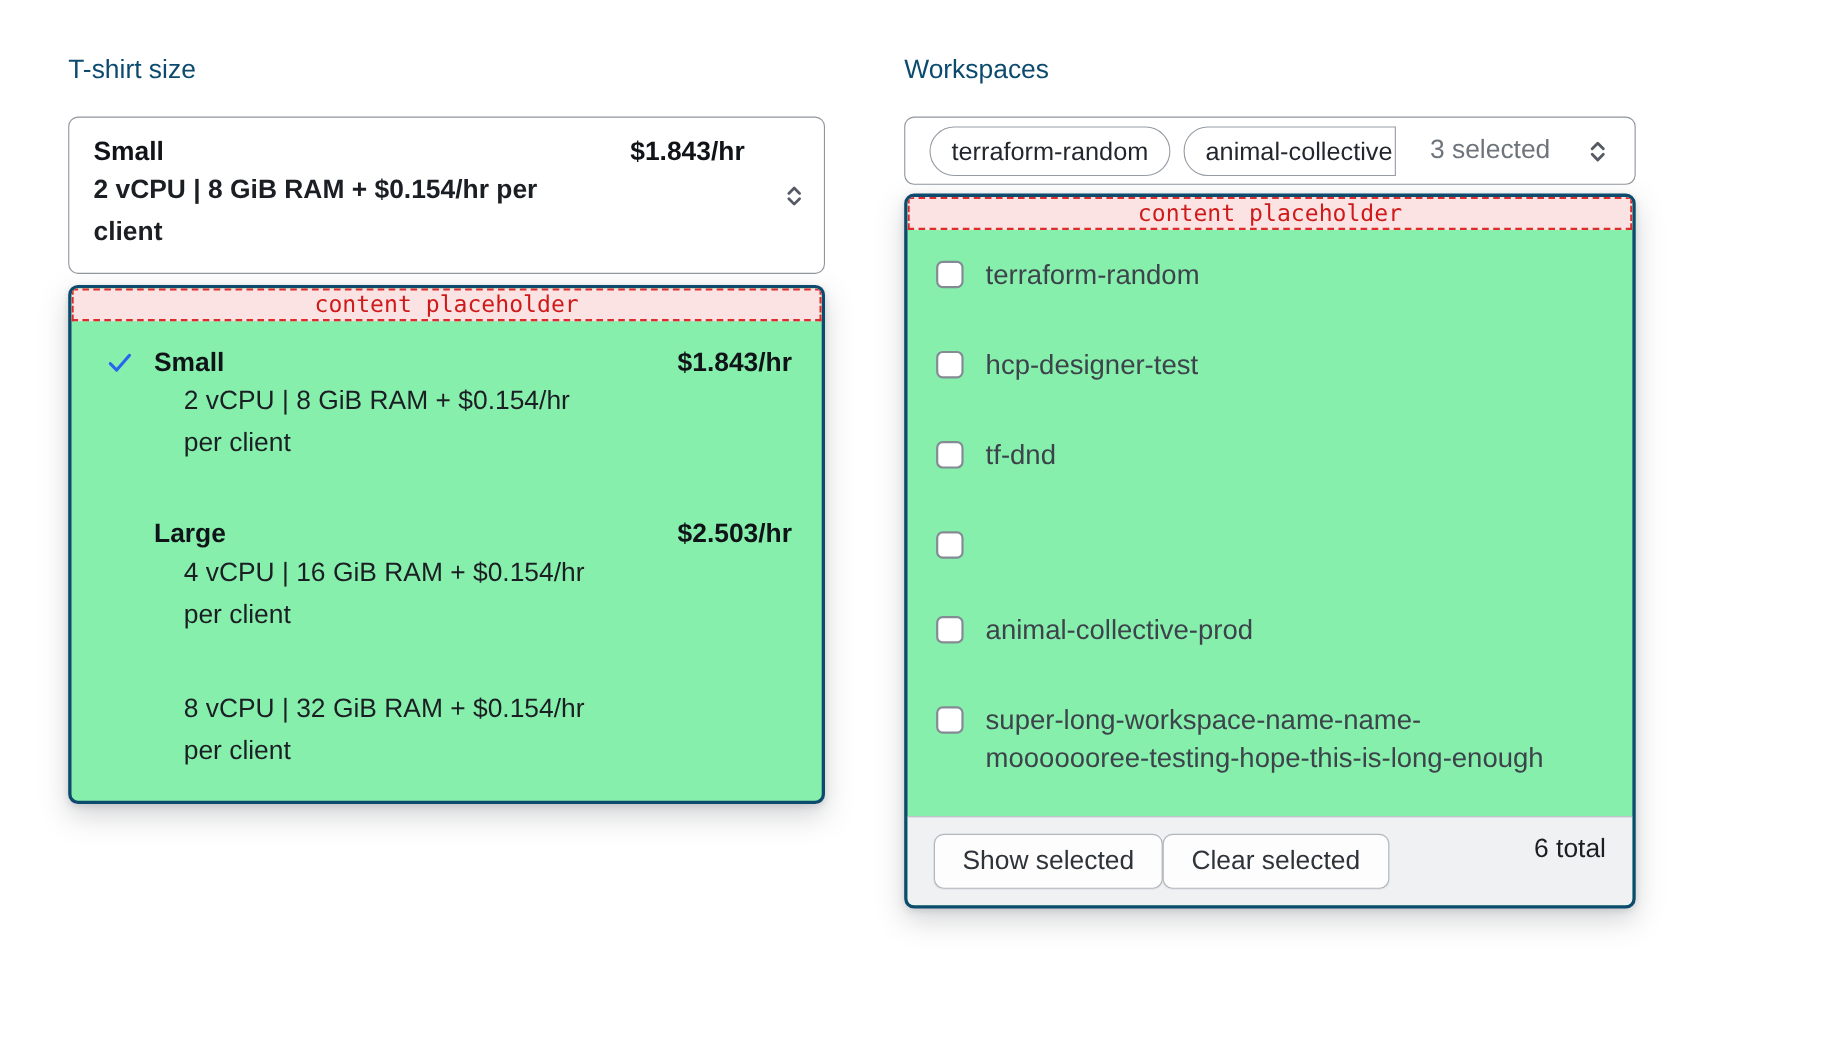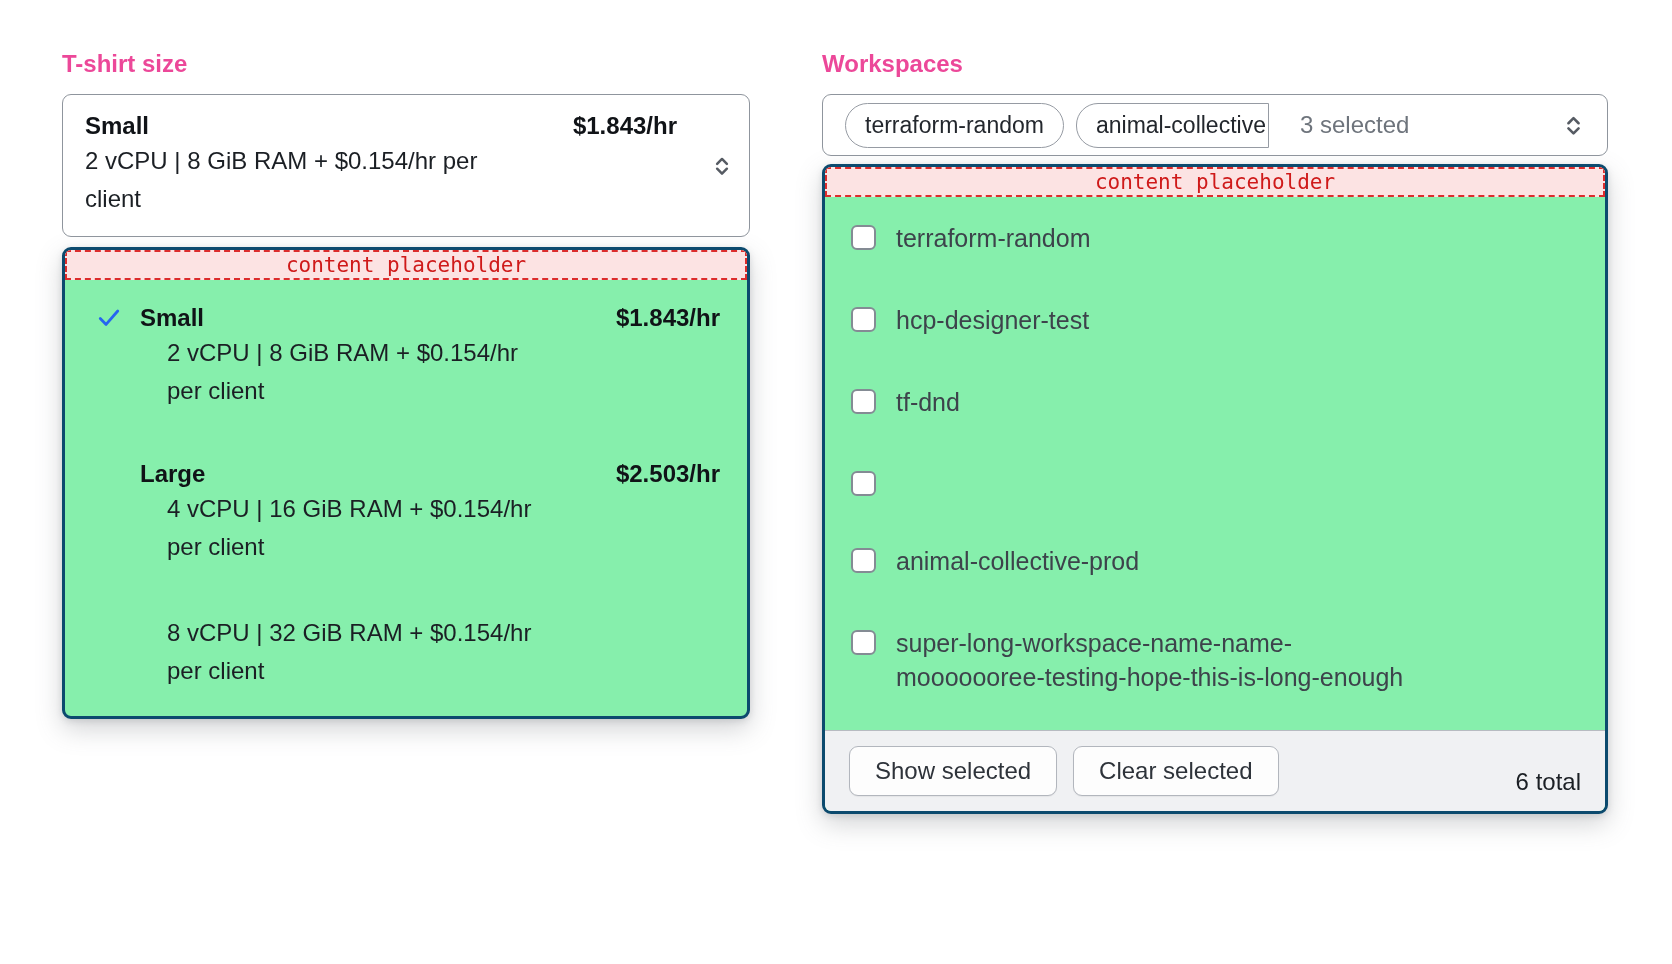--- a/index.html
+++ b/index.html
@@ -3,37 +3,37 @@
 <meta charset="utf-8">
 <style>
   * { margin:0; padding:0; box-sizing:border-box; }
   html,body { background:#ffffff; }
   body {
     width:1672px; height:964px; position:relative; overflow:hidden;
     font-family:"Liberation Sans", sans-serif; color:#16191d;
   }
   .col { position:absolute; top:50px; }
   .col-left  { left:62px;  width:688px; }
-  .col-right { left:822px; width:786px; }
-
-  .section-label { font-size:24px; font-weight:700; color:#ec4899; margin-bottom:16px; }
+  .col-right { left:822px; width:665px; }
+
+  .section-label { font-size:24px; font-weight:400; color:#0c4a6e; margin-bottom:28px; }
 
   
   .trigger {
     position:relative; background:#fff;
     border:1.5px solid #8f959d; border-radius:9px;
   }
   .chevron-updown { flex:0 0 auto; display:block; }
 
   
   .tshirt-trigger { height:143px; padding:15px 20px 0 22px; }
   .tshirt-trigger .row1 { display:flex; align-items:baseline; padding-right:52px; }
   .t-title { font-size:24px; font-weight:700; color:#101317; line-height:32px; }
   .t-price { font-size:24px; font-weight:700; color:#101317; line-height:32px; margin-left:auto; }
-  .t-desc  { font-size:24px; font-weight:400; color:#1b1f24; line-height:38px; }
+  .t-desc  { font-size:24px; font-weight:700; color:#1b1f24; line-height:38px; }
   .tshirt-trigger .chevron-wrap { position:absolute; right:14px; top:50%; transform:translateY(-50%); }
 
   
   .panel {
     background:#86efac; border:3px solid #0c4a6e; border-radius:9px;
     box-shadow:0 10px 26px rgba(96,100,108,.28), 0 2px 6px rgba(96,100,108,.18);
     overflow:hidden;
   }
   .panel-left  { margin-top:10px; }
   .panel-right { margin-top:8px; }
@@ -70,21 +70,21 @@
   .ws-list { padding:0 0 12px 0; }
   .ws-item { display:flex; align-items:flex-start; gap:20px; padding:24px 26px; }
   .checkbox {
     width:25px; height:25px; flex:0 0 auto; margin-top:4px;
     border:2px solid #848b94; border-radius:6px; background:#fff;
   }
   .ws-name { font-size:25px; color:#3d434b; line-height:34px; }
 
   
   .ws-footer {
-    display:flex; align-items:flex-end; gap:16px;
+    display:flex; align-items:flex-start; 
     background:#f0f1f3; border-top:1.5px solid #b7bbc1; padding:15px 24px;
   }
   .footer-btn {
     background:#fdfdfd; border:1.5px solid #b2b6bd; border-radius:9px;
     padding:10px 25px; font-size:24px; color:#2e333a; line-height:28px;
     box-shadow:0 1px 1px rgba(0,0,0,.05); cursor:pointer;
     font-family:"Liberation Sans", sans-serif;
   }
   .footer-total { margin-left:auto; font-size:24px; color:#1b1f24; }
 </style>

